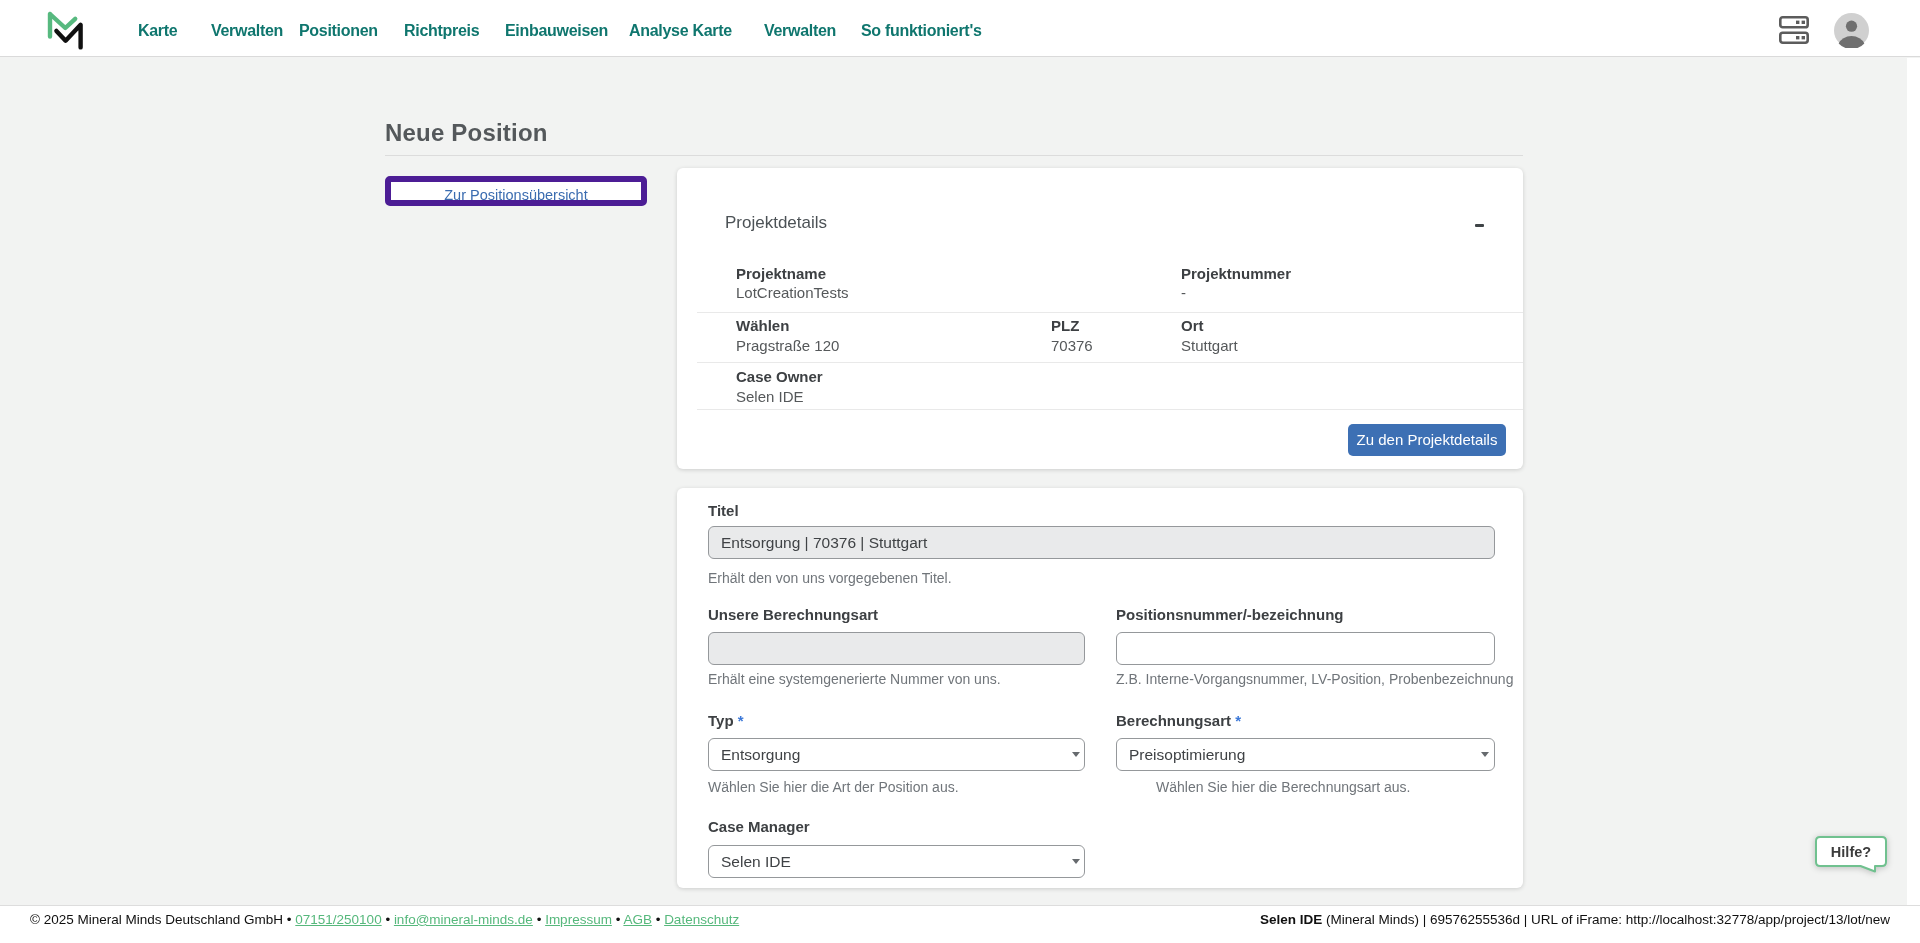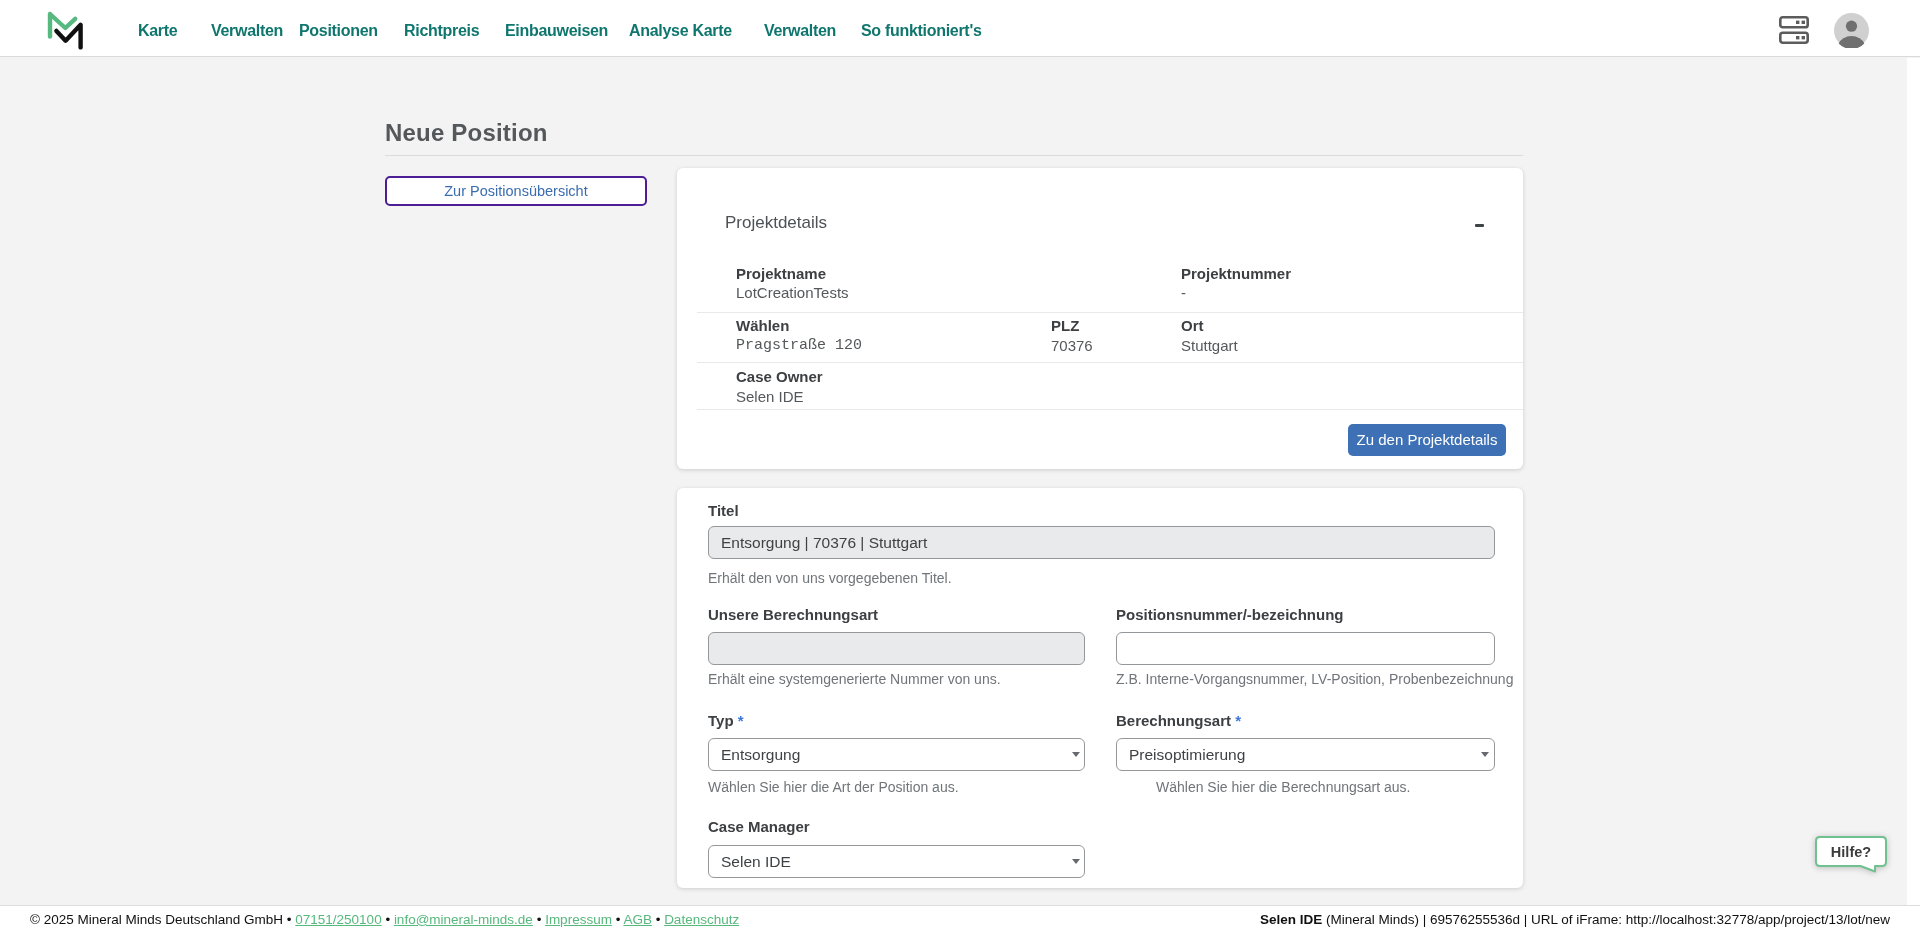--- a/index.html
+++ b/index.html
@@ -13,21 +13,21 @@
   #logo { left:46px; top:10px; }
   .navlinks a { position:absolute; top:23px; font-size:16px; font-weight:700; color:#0f766e; text-decoration:none; letter-spacing:-0.3px; line-height:16px; white-space:nowrap; }
   #icon-dns { left:1779px; top:16px; }
   #icon-avatar { left:1834px; top:13px; }
 
   
   #h1 { left:385px; top:120px; font-size:24px; font-weight:700; color:#54585b; line-height:25px; letter-spacing:0.2px; }
   #hr1 { left:385px; top:155px; width:1138px; height:1px; background:#dcdcdc; }
 
   
-  #btn-back { left:385px; top:176px; width:262px; height:30px; background:#fff; border:2px solid #4c1d95; border-radius:5px; color:#3a6cb0; font-size:14.5px; line-height:26px; text-align:center; }
+  #btn-back { left:385px; top:176px; width:262px; height:30px; background:#fff; border:6px solid #4c1d95; border-radius:5px; color:#3a6cb0; font-size:14.5px; line-height:26px; text-align:center; }
 
   
   .card { background:#fff; border-radius:6px; box-shadow:0 1px 4px rgba(0,0,0,0.16); }
   #card1 { left:677px; top:168px; width:846px; height:301px; }
   #card2 { left:677px; top:488px; width:846px; height:400px; }
 
   #pd-title { left:725px; top:209px; font-size:17px; color:#4c5256; line-height:27px; }
   #pd-minus { left:1475px; top:224px; width:9px; height:3.2px; background:#3f4447; border-radius:1px; }
 
   .lbl { font-size:15px; font-weight:700; color:#3d4043; line-height:17px; }
@@ -103,21 +103,21 @@
 <div id="pd-title" class="abs">Projektdetails</div>
 <div id="pd-minus" class="abs"></div>
 
 <div class="lbl abs" style="left:736px; top:265px;">Projektname</div>
 <div class="val abs" style="left:736px; top:284px;">LotCreationTests</div>
 <div class="lbl abs" style="left:1181px; top:265px;">Projektnummer</div>
 <div class="val abs" style="left:1181px; top:284px;">-</div>
 <div class="sep abs" style="top:312px;"></div>
 
 <div class="lbl abs" style="left:736px; top:317px;">Wählen</div>
-<div class="val abs" style="left:736px; top:337px;font-family:Liberation Mono, monospace;">Pragstraße 120</div>
+<div class="val abs" style="left:736px; top:337px;">Pragstraße 120</div>
 <div class="lbl abs" style="left:1051px; top:317px;">PLZ</div>
 <div class="val abs" style="left:1051px; top:337px;">70376</div>
 <div class="lbl abs" style="left:1181px; top:317px;">Ort</div>
 <div class="val abs" style="left:1181px; top:337px;">Stuttgart</div>
 <div class="sep abs" style="top:362px;"></div>
 
 <div class="lbl abs" style="left:736px; top:368px;">Case Owner</div>
 <div class="val abs" style="left:736px; top:388px;">Selen IDE</div>
 <div class="sep abs" style="top:409px;"></div>
 

